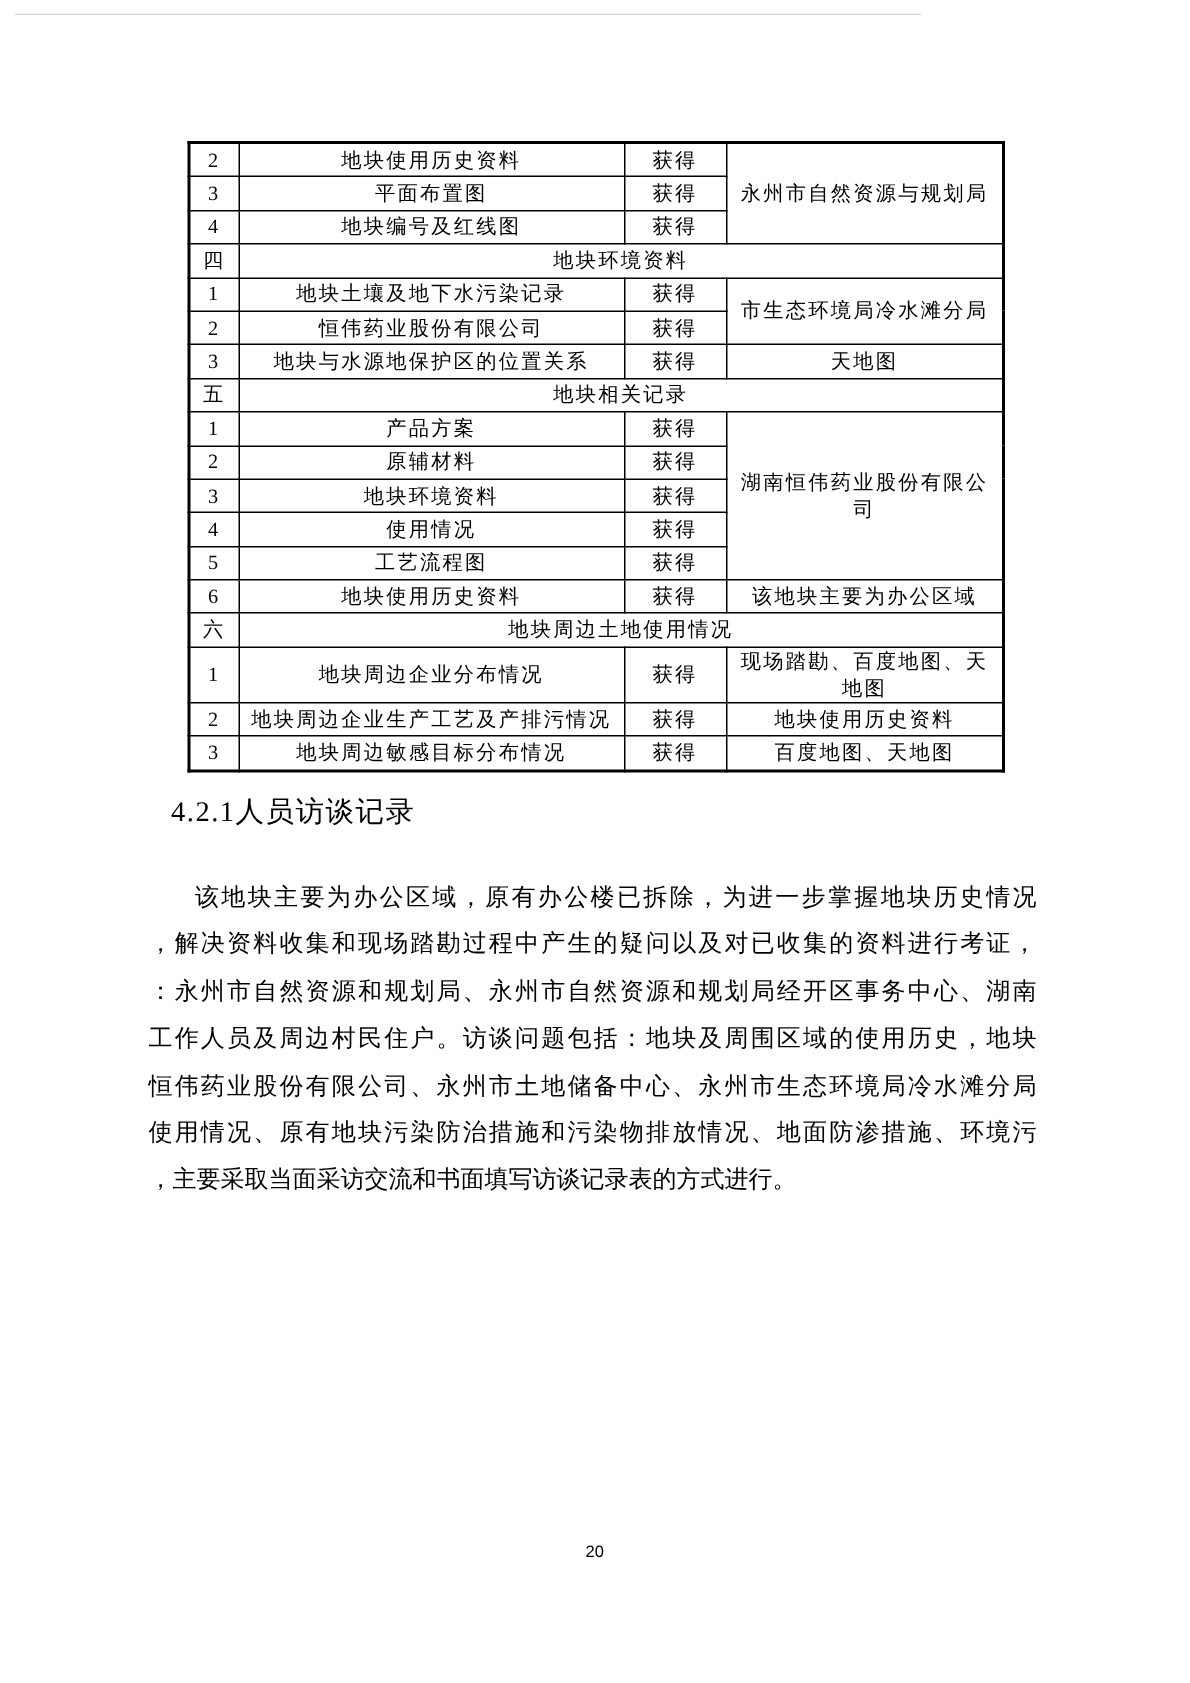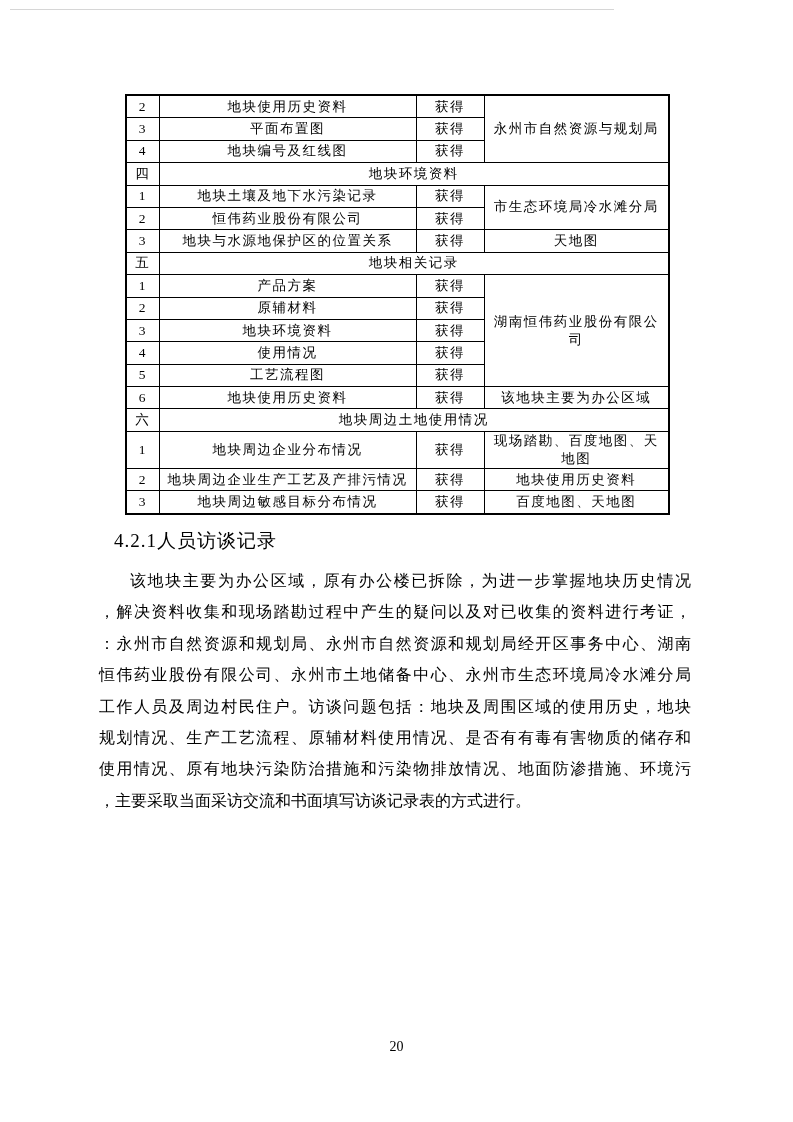--- a/index.html
+++ b/index.html
@@ -27,34 +27,33 @@
   td.c-no   { letter-spacing:0; }
   td.c-sec  { letter-spacing:2px; }
   td.c-src  { letter-spacing:1px; }
   .heading {
     position:absolute; left:99px; top:528px;
     font-size:19px; font-weight:normal; letter-spacing:1px;
     white-space:nowrap;
     margin-left:15px;
   }
   .para {
-    position:absolute; left:99px; top:565px; width:592px;
+    position:absolute; left:99px; top:583px; width:592px;
     font-size:16px;
   }
   .para .line {
     min-height:31.4px; line-height:31.4px;
     text-align:justify; text-align-last:justify;
   }
   .para .line.first { padding-left:31px; }
   .para .line.last  { text-align:right; text-align-last:left; }
   .page-number {
     position:absolute; left:0; top:1029px; width:100%;
-    text-align:center; font-size:14px;
-    font-family:Liberation Serif, serif;
-    margin-top:10px;
+    text-align:center; font-size:11px;
+    font-family:Liberation Sans, sans-serif;
   }
 </style>
 </head>
 <body>
 
 <div class="page">
   <div class="scan-edge"></div>
 
   <table class="doc-table">
     <colgroup>
@@ -161,21 +160,20 @@
       </tr>
     </tbody>
   </table>
 
   <div class="heading">4.2.1人员访谈记录</div>
 
   <div class="para">
     <div class="line first">该地块主要为办公区域，原有办公楼已拆除，为进一步掌握地块历史情况</div>
     <div class="line">，解决资料收集和现场踏勘过程中产生的疑问以及对已收集的资料进行考证，</div>
     <div class="line">：永州市自然资源和规划局、永州市自然资源和规划局经开区事务中心、湖南</div>
+    <div class="line">工作人员及周边村民住户。访谈问题包括：地块及周围区域的使用历史，地块</div>
     <div class="line">恒伟药业股份有限公司、永州市土地储备中心、永州市生态环境局冷水滩分局</div>
-    <div class="line">工作人员及周边村民住户。访谈问题包括：地块及周围区域的使用历史，地块</div>
-    <div class="line">规划情况、生产工艺流程、原辅材料使用情况、是否有有毒有害物质的储存和</div>
     <div class="line">使用情况、原有地块污染防治措施和污染物排放情况、地面防渗措施、环境污</div>
     <div class="line last">，主要采取当面采访交流和书面填写访谈记录表的方式进行。</div>
   </div>
 
   <div class="page-number">20</div>
 </div>
 
 </body></html>

